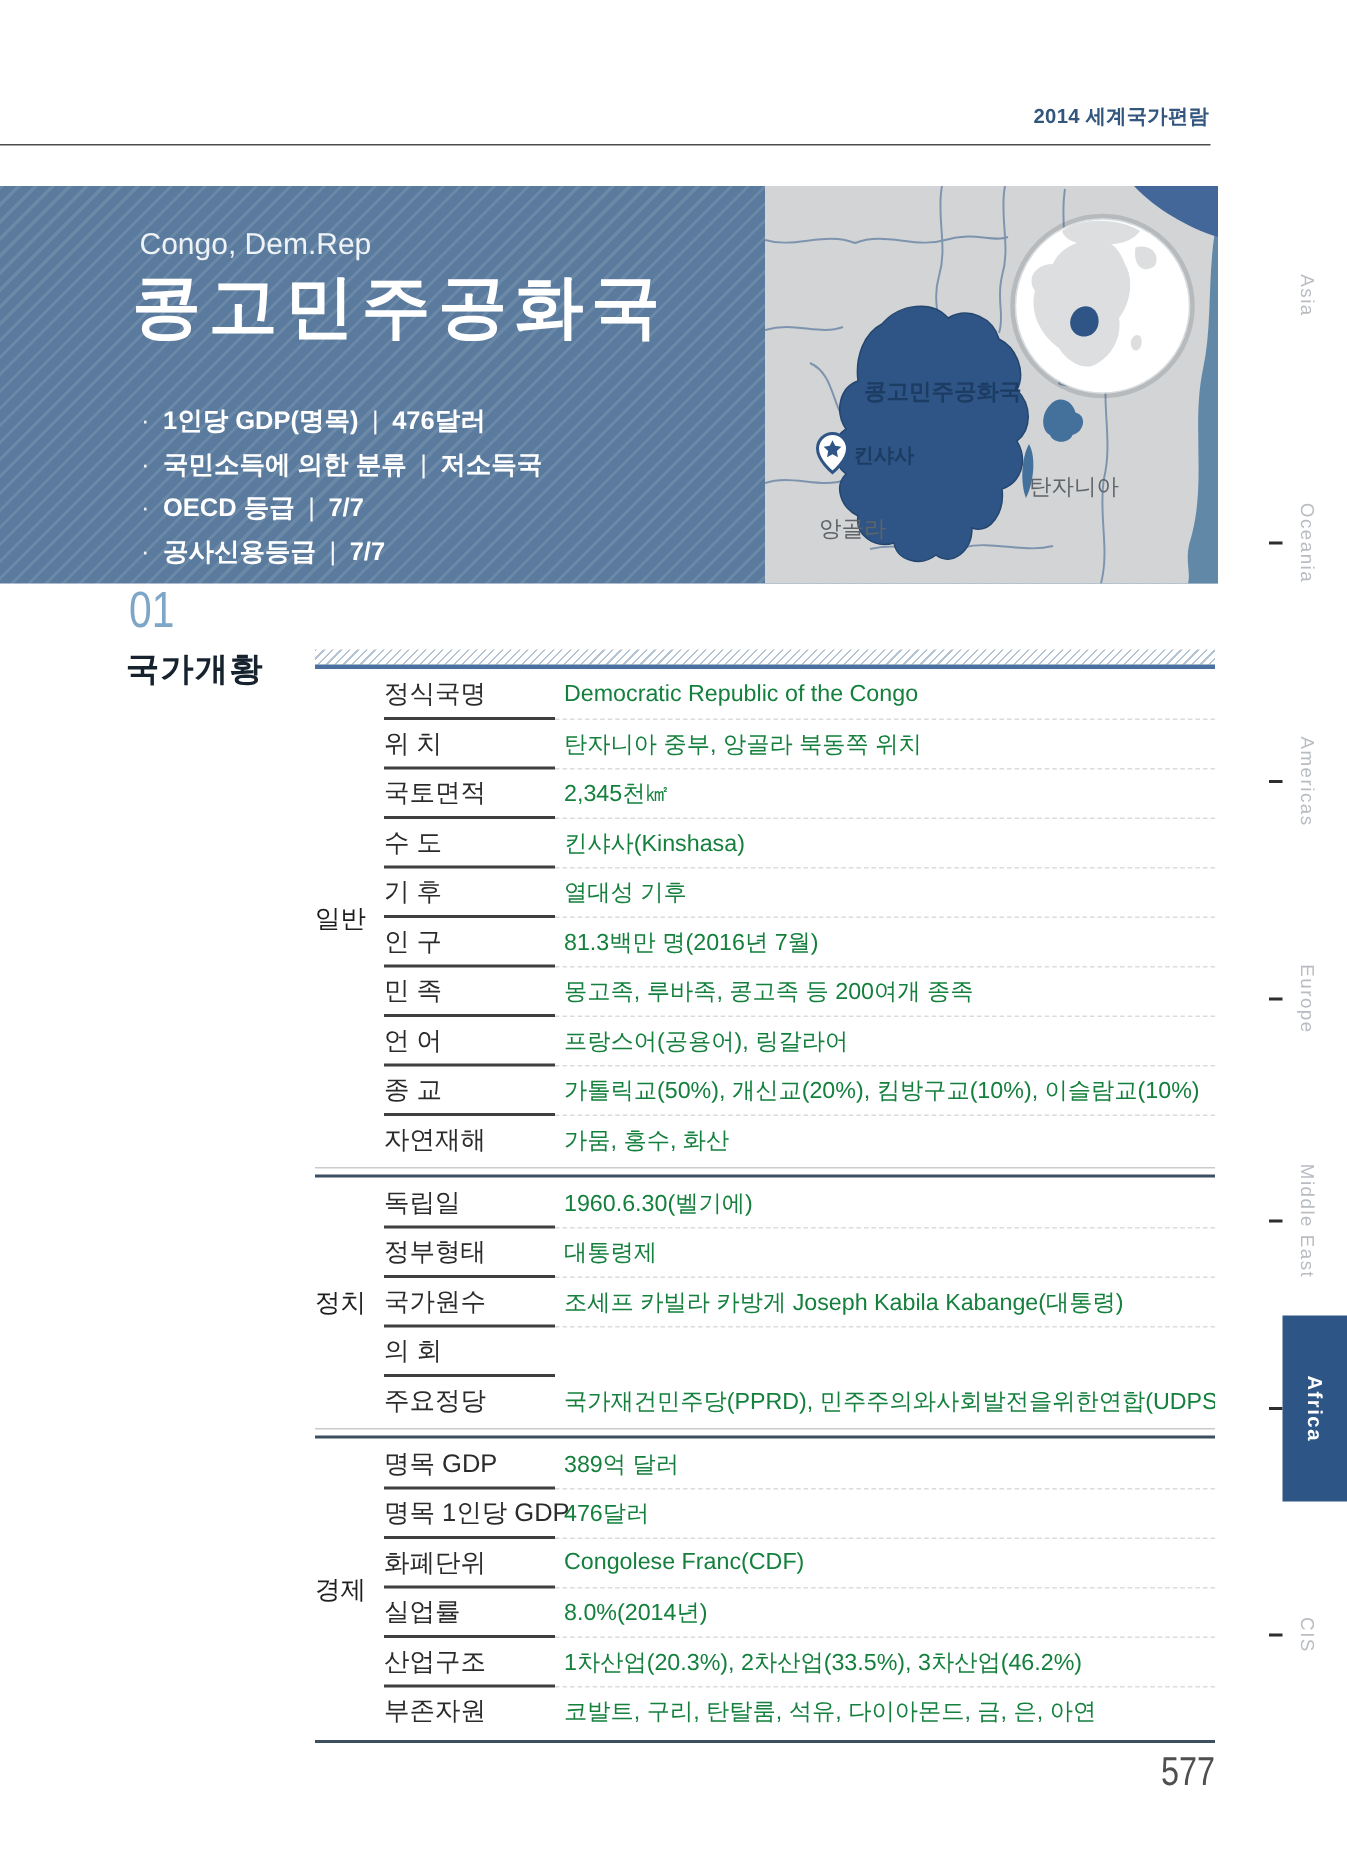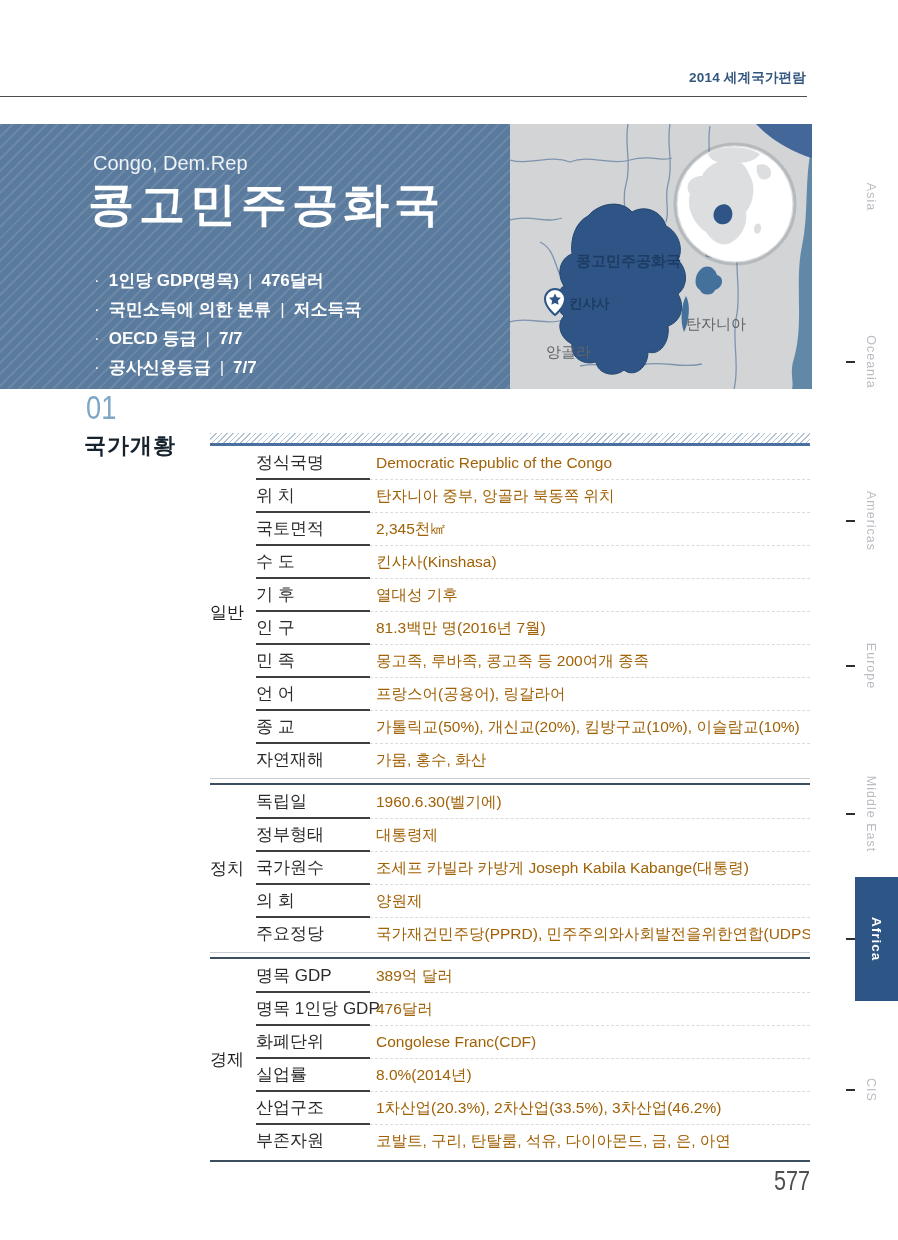--- a/index.html
+++ b/index.html
@@ -42,21 +42,21 @@
     background-image:repeating-linear-gradient(135deg,rgba(90,123,157,0.45) 0 1px,rgba(255,255,255,0) 1px 4px);
     border-bottom:3px solid #49709f;}
   .otable{position:absolute;left:210px;top:447px;width:600px;}
   .tgroup{display:flex;}
   .gname{width:46px;display:flex;align-items:center;font-weight:normal;font-size:17px;color:#1f1f1f;}
   .rows{flex:1;min-width:0;}
   .trow{display:flex;height:33px;}
   .tlabel{width:114px;display:flex;align-items:center;font-weight:normal;font-size:17px;color:#2b2b2b;
     border-bottom:2px solid #3f3f3f;white-space:nowrap;}
   .trow.last .tlabel{border-bottom-color:transparent;}
-  .tvalue{flex:1;display:flex;align-items:center;padding-left:6px;font-size:15.5px;color:#a16207;
+  .tvalue{flex:1;display:flex;align-items:center;padding-left:6px;font-size:15.5px;color:#15803d;
     border-bottom:1px dashed #d9dbdd;white-space:nowrap;overflow:hidden;}
   .trow.last .tvalue{border-bottom:1px dashed transparent;text-align:right;}
   .gsep{border-top:1px solid #c9ccce;height:4px;border-bottom:2px solid #3c4f61;margin-top:1px;margin-bottom:1px;}
   .endline{border-top:2px solid #3c4f61;margin-top:2px;}
   
   .page-num{position:absolute;left:774px;top:1166px;font-size:27px;color:#4f4f4f;transform:scaleX(0.8);transform-origin:left top;}
 </style>
 </head>
 <body>
 
@@ -221,21 +221,20 @@
         <div class="trow">
           <div class="tlabel">정부형태</div>
           <div class="tvalue">대통령제</div>
         </div>
         <div class="trow">
           <div class="tlabel">국가원수</div>
           <div class="tvalue">조세프 카빌라 카방게 Joseph Kabila Kabange(대통령)</div>
         </div>
         <div class="trow">
           <div class="tlabel">의 회</div>
-          <div class="tvalue">양원제</div>
         </div>
         <div class="trow last">
           <div class="tlabel">주요정당</div>
           <div class="tvalue">국가재건민주당(PPRD), 민주주의와사회발전을위한연합(UDPS)</div>
         </div>
       </div>
     </div>
     <div class="gsep"></div>
     <div class="tgroup">
       <div class="gname">경제</div>

